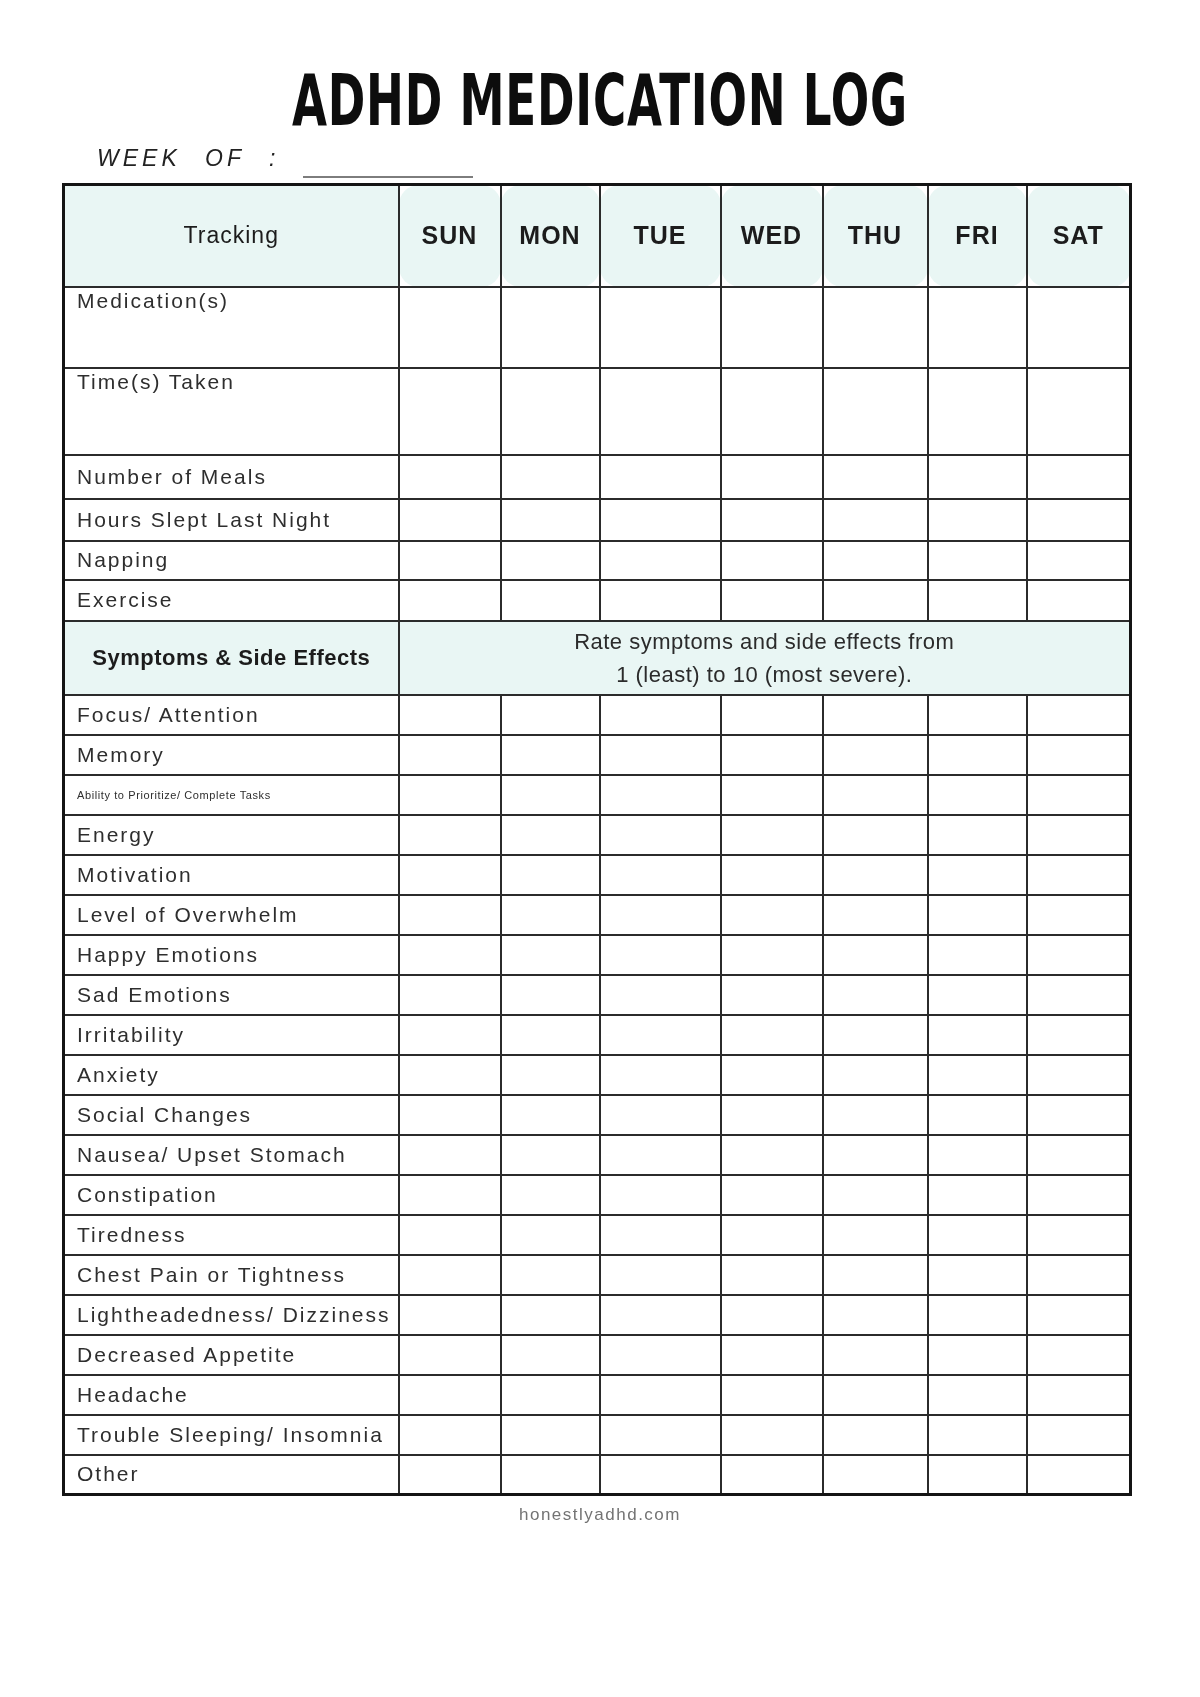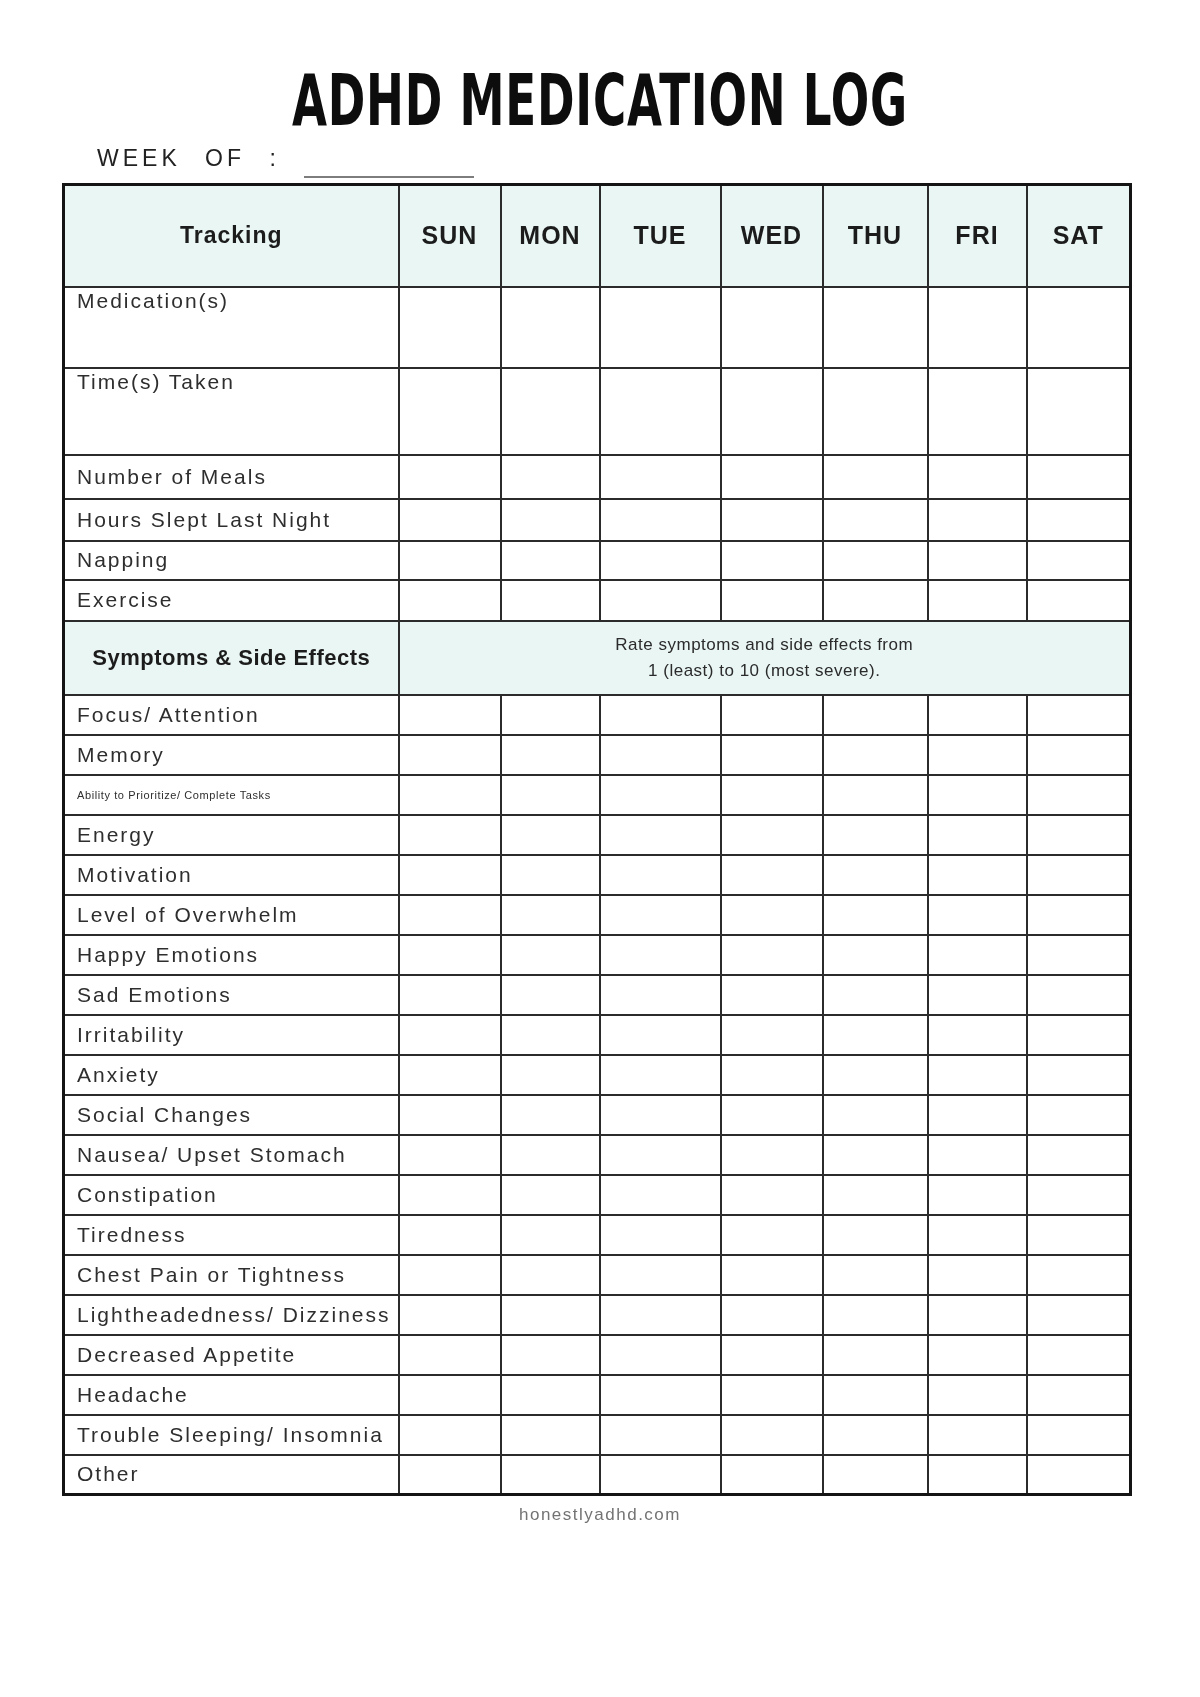--- a/index.html
+++ b/index.html
@@ -35,20 +35,21 @@
   }
   
   .week-row{
     margin:8px 16px 0 97px;
     height:34px;
     display:flex;align-items:flex-end;
     font-size:23px;
     letter-spacing:4px;
     word-spacing:14px;
     color:#222222;
+    font-style:italic;
   }
   .week-line{
     display:inline-block;
     width:170px;height:1px;
     border-bottom:2.5px solid var(--underline);
     margin-left:24px;
     margin-bottom:-6px;
   }
   
   table.log-table{
@@ -60,29 +61,30 @@
   }
   .log-table th,.log-table td{
     border:2px solid var(--grid);
     background:#ffffff;
     vertical-align:middle;
   }
   
   thead tr{height:102px;}
   th.tracking-head{
     background:var(--header-bg);
-    font-size:23px;font-weight:bold;
+    font-size:23px;font-weight:normal;
     letter-spacing:1px;color:#1c1c1c;
     text-align:center;
   }
   th.day-head{
     background:var(--header-bg);
     font-size:25px;font-weight:bold;
     letter-spacing:1px;color:#1c1c1c;
     text-align:center;
+    border-radius:20px;
   }
   
   td.label-cell{
     font-size:21px;
     letter-spacing:2px;
     color:var(--text);
     padding-left:12px;
     text-align:left;
     white-space:nowrap;
     overflow:hidden;
@@ -101,21 +103,21 @@
   tbody.section-body tr{height:74px;}
   td.section-label{
     background:var(--header-bg);
     font-size:22px;font-weight:bold;
     letter-spacing:0.5px;color:#1c1c1c;
     text-align:center;
   }
   td.section-desc{
     background:var(--header-bg);
     text-align:center;
-    font-size:17px;
+    font-size:22px;
     letter-spacing:0.5px;
     color:#2b2b2b;
     line-height:1.5;
   }
   
   tbody.sym-rows tr{height:40px;}
   tbody.sym-rows tr:nth-child(3) td.label-cell{
     font-size:11px;letter-spacing:0.6px;
   }
   

